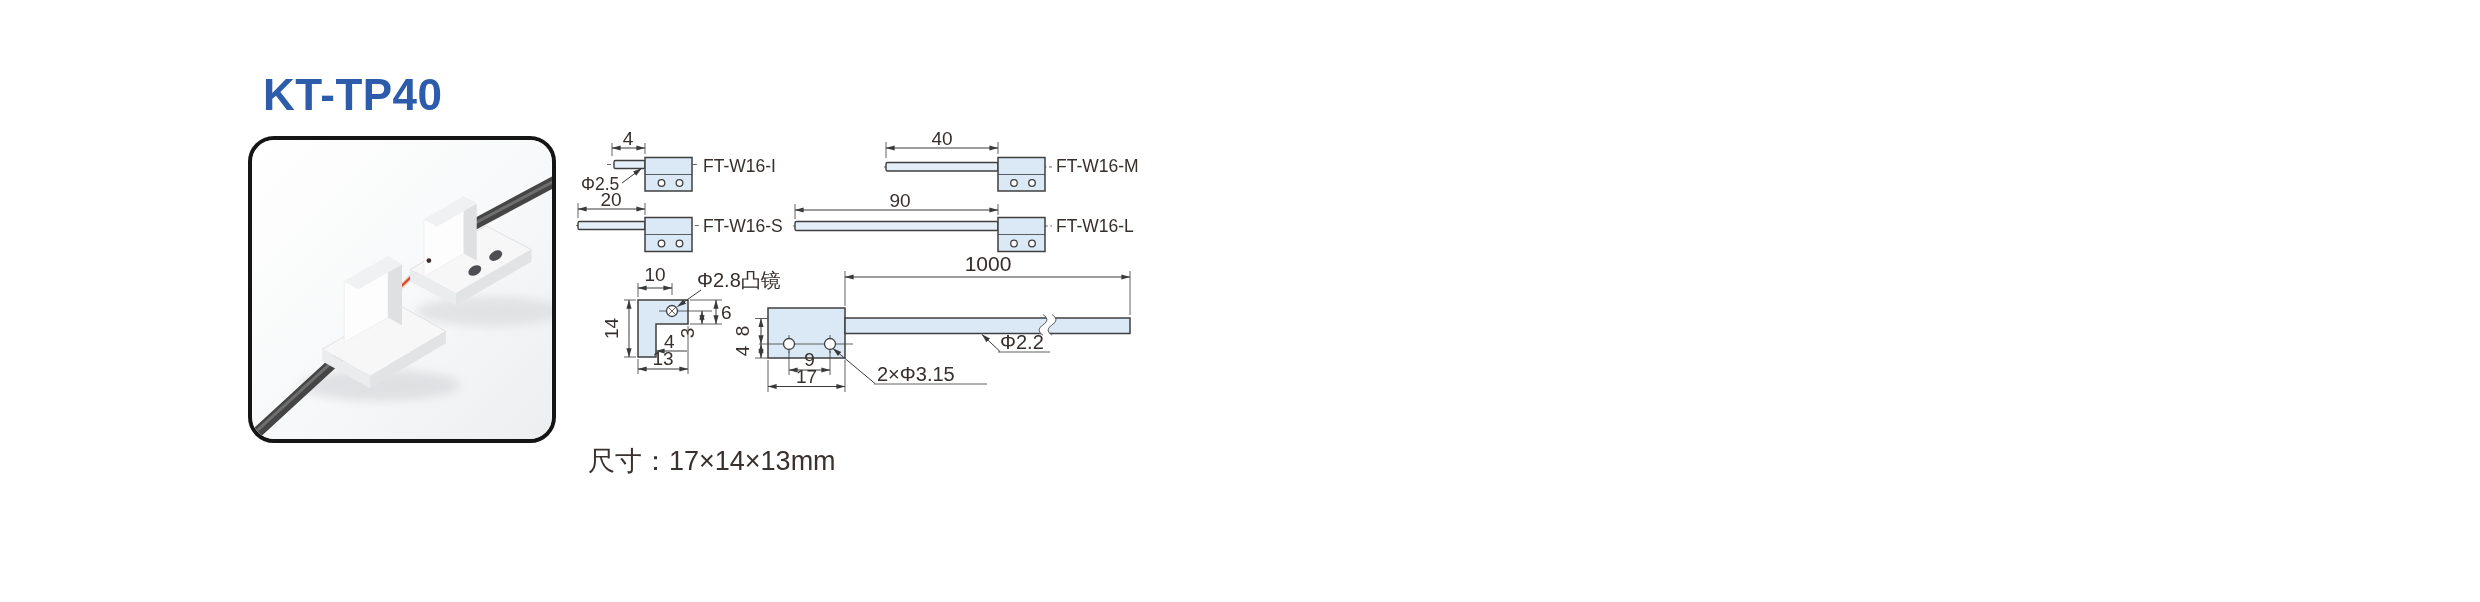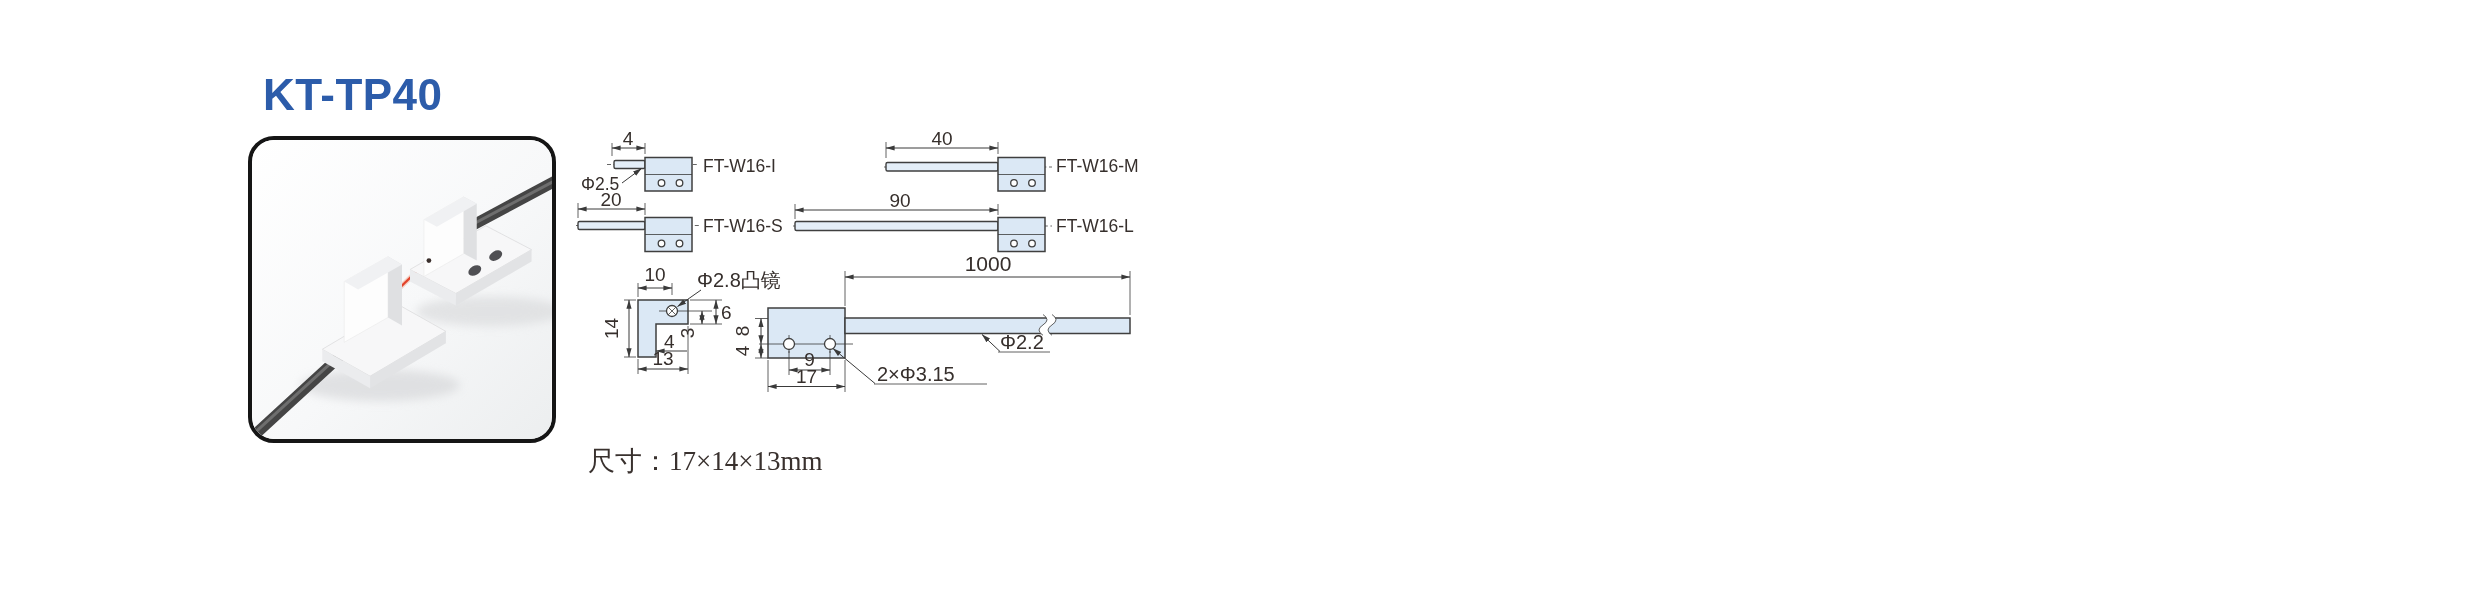--- a/index.html
+++ b/index.html
@@ -5,21 +5,21 @@
   html,body{margin:0;padding:0;background:#ffffff;}
   .canvas{position:relative;width:2156px;height:602px;background:#ffffff;overflow:hidden;
           font-family:"Liberation Sans",sans-serif;}
   .title{position:absolute;left:263px;top:70px;font-size:44px;font-weight:700;
          color:#2c5caa;letter-spacing:0.5px;}
   .photo-box{position:absolute;left:248px;top:136px;width:300px;height:299px;
              border:4px solid #151515;border-radius:26px;overflow:hidden;background:#fff;}
   .photo-box svg{display:block;width:100%;height:100%;}
   .drawing{position:absolute;left:570px;top:118px;}
   .specs{position:absolute;left:588px;top:443px;color:#39312e;font-size:27px;line-height:36px;}
-  .specs div{white-space:nowrap;font-family:Liberation Serif, serif;}
+  .specs div{white-space:nowrap;}
   svg text{font-family:"Liberation Sans",sans-serif;fill:#362f2c;}
   .pl{fill:#dbe8f5;stroke:#3f3f3f;stroke-width:1.5;}
   .pl2{fill:#e4eef8;stroke:#3f3f3f;stroke-width:1.4;}
   .dm{stroke:#3a3a3a;stroke-width:1;fill:none;}
   .tn{stroke:#3a3a3a;stroke-width:0.8;fill:none;}
   .ax{stroke:#565656;stroke-width:0.9;stroke-dasharray:4 2.6;fill:none;}
   .hole{fill:#ffffff;stroke:#3f3f3f;stroke-width:1.3;}
   text.d{font-size:19px;}
   text.lab{font-size:17.5px;}
   text.big{font-size:21px;}

